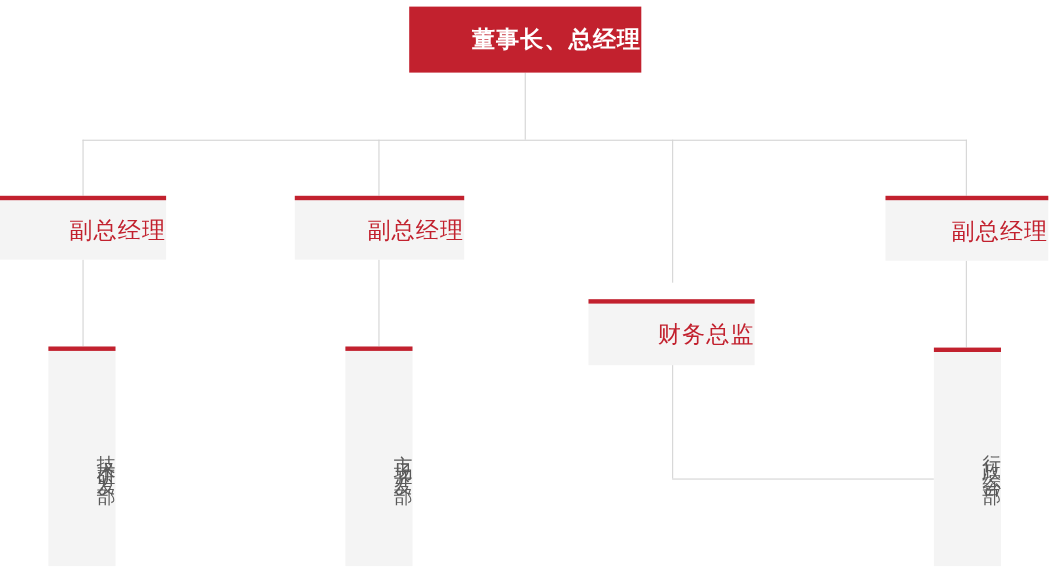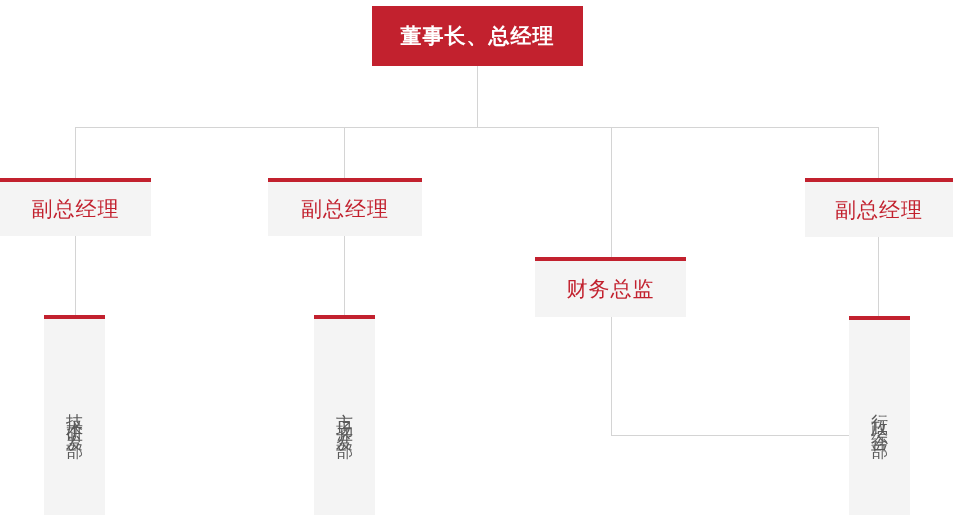--- a/index.html
+++ b/index.html
@@ -19,21 +19,21 @@
     position: absolute;
     background: var(--line-gray, #d4d4d4);
   }
   .line.v { width: 1px; }
   .line.h { height: 1px; }
   .node {
     position: absolute;
     box-sizing: border-box;
     display: flex;
     align-items: center;
-    justify-content: center;
+    justify-content: flex-end;
     text-align: center;
   }
   .node.root {
     background: var(--brand-red, #c2212e);
     color: #ffffff;
     font-size: 21px;
     font-weight: bold;
     letter-spacing: 1px;
   }
   .node.lvl2 {
@@ -77,21 +77,21 @@
   <div class="node root" style="left:372px;top:6px;width:211px;height:60px">
     <span>董事长、总经理</span>
   </div>
 
   <div class="node lvl2" style="left:0px;top:178px;width:151px;height:58px">
     <span>副总经理</span>
   </div>
   <div class="node lvl2" style="left:268px;top:178px;width:154px;height:58px">
     <span>副总经理</span>
   </div>
-  <div class="node lvl2" style="left:535px;top:257px;width:151px;height:60px">
+  <div class="node lvl2" style="left:535px;top:272px;width:151px;height:60px">
     <span>财务总监</span>
   </div>
   <div class="node lvl2" style="left:805px;top:178px;width:148px;height:59px">
     <span>副总经理</span>
   </div>
 
   <div class="node lvl3" style="left:44px;top:315px;width:61px;height:200px">
     <span class="vtext">技术研发部</span>
   </div>
   <div class="node lvl3" style="left:314px;top:315px;width:61px;height:200px">

